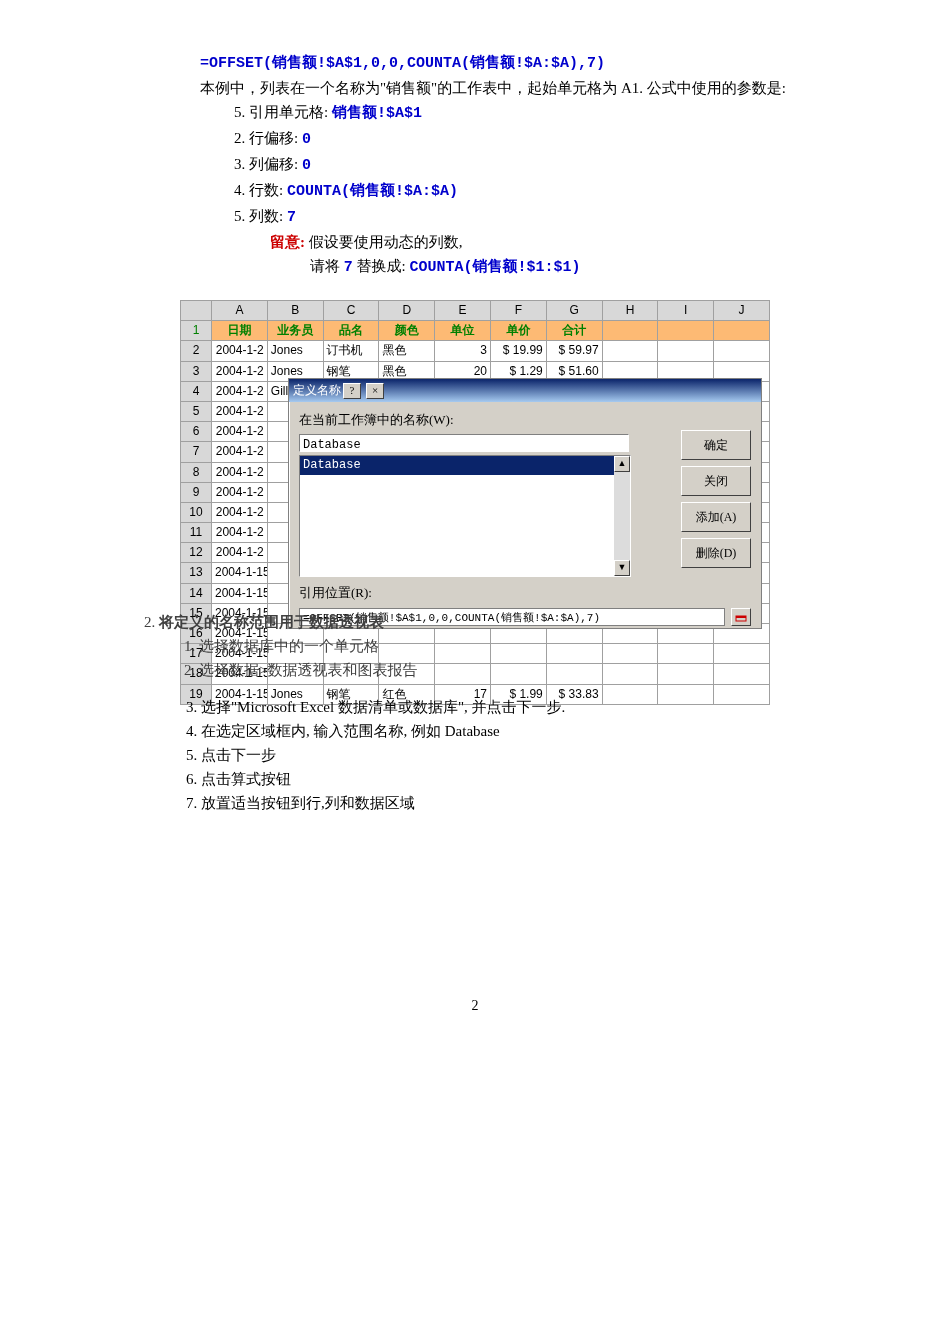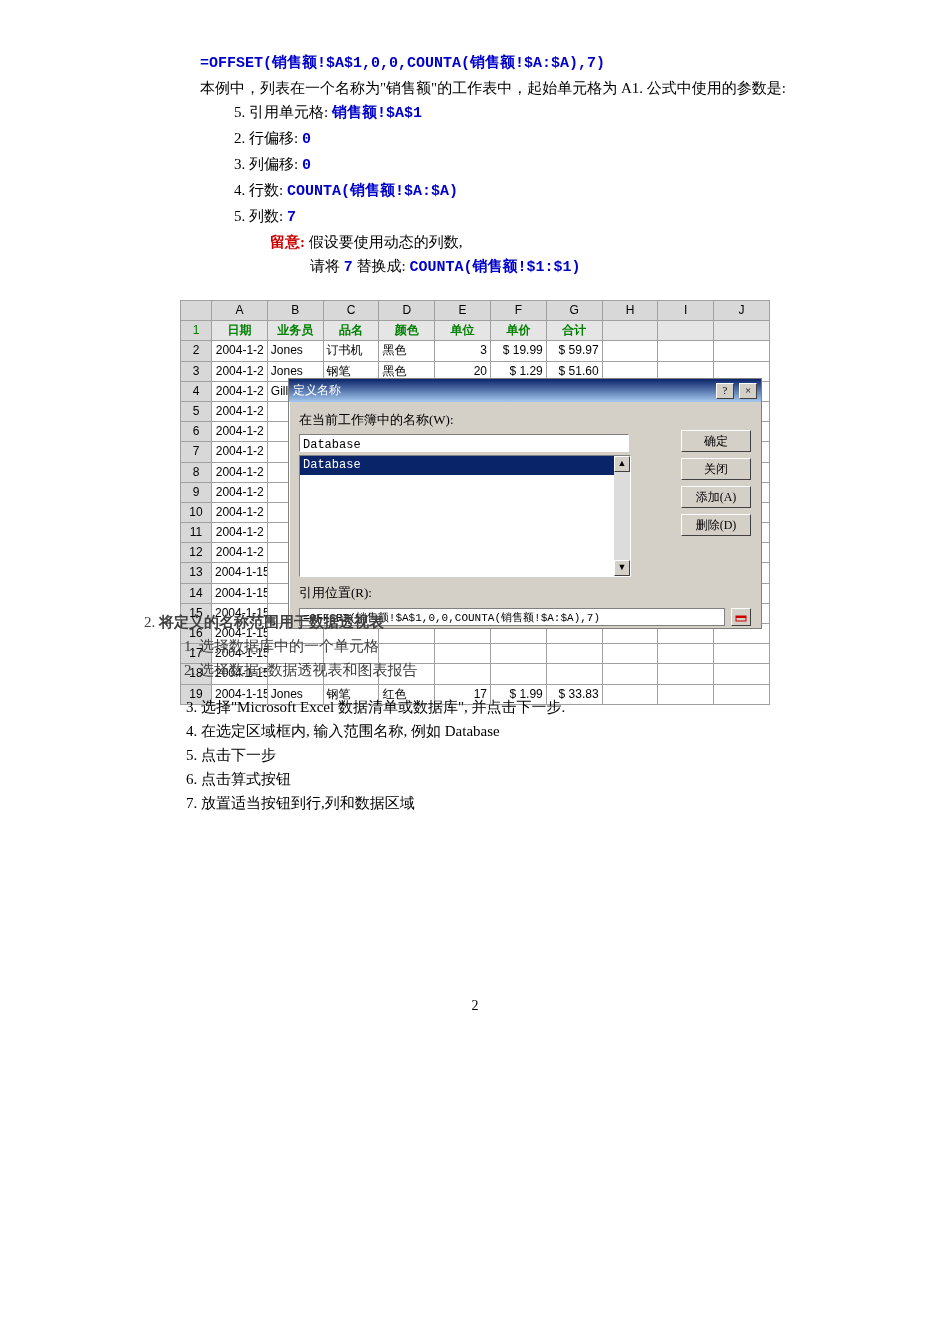--- a/index.html
+++ b/index.html
@@ -13,34 +13,34 @@
   ol.numlist{list-style:none;padding:0;margin:0}
   ol.numlist>li{position:relative;padding-left:26px}
   .step4{margin:6px 0 6px 0}
   .shot{position:relative;width:590px;margin:20px auto 0 auto}
   
   .sheet{font-family:Tahoma,Arial,sans-serif;font-size:12px;border-collapse:collapse;width:100%;table-layout:fixed}
   .sheet th, .sheet td{border:1px solid #a0a0a0;height:18px;padding:0 3px;overflow:hidden;white-space:nowrap}
   .sheet .hd{background:#d8d8d8;text-align:center;font-weight:normal}
   .sheet .rh{background:#d8d8d8;text-align:center;font-weight:normal;width:24px}
   .sheet .corner{background:#d8d8d8;width:24px}
-  .sheet-head th{color:#008000;background:#e5e5e5;font-weight:bold}
+  .sheet-head th{color:#008000;background:#fdba74;font-weight:bold}
   .tr{text-align:right}
   
   .dialog{position:absolute;left:108px;top:78px;width:472px;background:#d4d0c8;border:1px solid #808080;box-shadow:1px 1px 0 #fff inset}
-  .titlebar{background:linear-gradient(#0a246a,#a6caf0);color:#fff;font-size:12px;padding:2px 4px;display:flex;justify-content:space-between;font-family:Tahoma}
+  .titlebar{background:linear-gradient(#0a246a,#a6caf0);color:#fff;font-size:12px;padding:2px 4px;display:flex;justify-content:flex-start;font-family:Tahoma}
   .titlebar .btns span{display:inline-block;width:16px;height:14px;background:#d4d0c8;border:1px solid #fff;border-right-color:#404040;border-bottom-color:#404040;color:#000;font-size:11px;text-align:center;line-height:12px;margin-left:2px}
   .dlgbody{padding:8px 10px 2px 10px;position:relative}
   .lbl{font-family:"SimSun";font-size:13px}
   .winput{display:block;width:330px;height:18px;background:#fff;border:1px solid #808080;border-right-color:#fff;border-bottom-color:#fff;font-family:"Courier New";font-size:12px;padding:1px 3px;margin:3px 0;box-sizing:border-box}
   .listbox{width:330px;height:120px;background:#fff;border:1px solid #808080;border-right-color:#fff;border-bottom-color:#fff;position:relative}
   .listbox .sel{background:#0a246a;color:#fff;padding:0 3px;font-family:"Courier New";font-size:12px}
   .scroll{position:absolute;right:0;top:0;bottom:0;width:16px;background:#dcdcdc}
   .scroll .arw{height:16px;background:#d4d0c8;border:1px solid #fff;border-right-color:#404040;border-bottom-color:#404040;box-sizing:border-box;font-size:9px;text-align:center;line-height:12px}
-  .dbtn{width:70px;height:22px;background:#d4d0c8;border:1px solid #fff;border-right-color:#404040;border-bottom-color:#404040;font-family:"SimSun";font-size:12px}
+  .dbtn{width:70px;height:30px;background:#d4d0c8;border:1px solid #fff;border-right-color:#404040;border-bottom-color:#404040;font-family:"SimSun";font-size:12px}
   .btncol{position:absolute;right:10px;top:28px;display:flex;flex-direction:column;gap:6px}
   .ref-row{display:flex;align-items:center;gap:6px;margin-top:4px}
   .ref-input{flex:1;height:18px;background:#fff;border:1px solid #808080;font-family:"Courier New";font-size:11px;padding:1px 3px;box-sizing:border-box}
   .ref-btn{width:20px;height:18px;background:#d4d0c8;border:1px solid #fff;border-right-color:#404040;border-bottom-color:#404040;box-sizing:border-box;display:flex;align-items:center;justify-content:center}
   .ref-btn svg{width:12px;height:12px}
   
   .overlap{position:absolute;left:-36px;top:310px;font-family:"SimSun";font-size:15px;line-height:1.6;color:#404040;width:650px}
   .overlap .bold{font-weight:bold}
   .lower{margin-top:-10px}
   .pagenum{text-align:center;margin-top:180px;font-family:"Times New Roman";font-size:14px}

